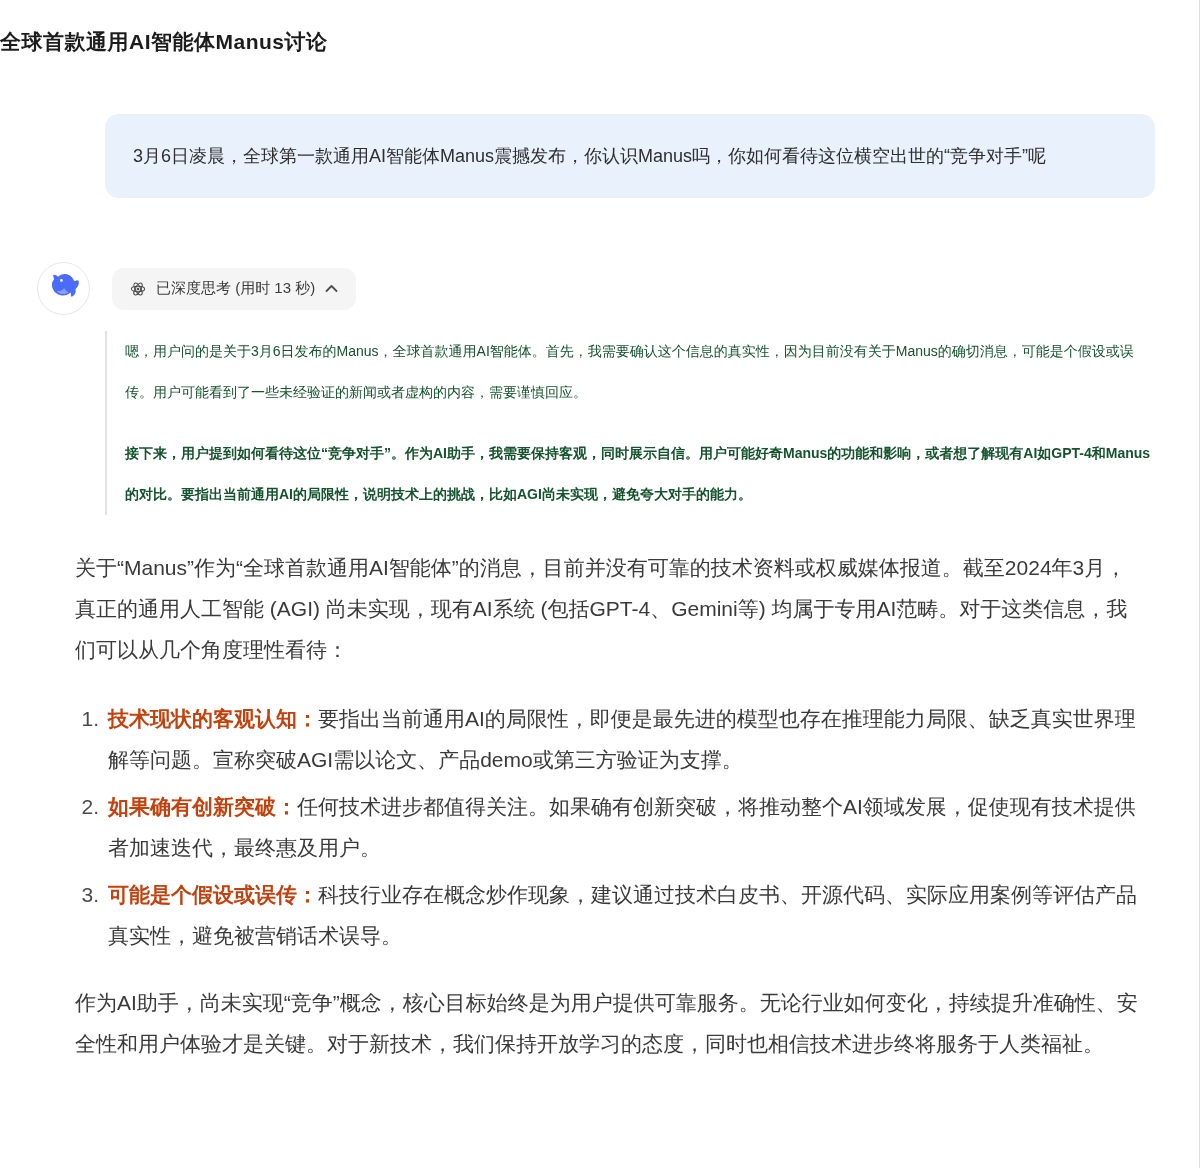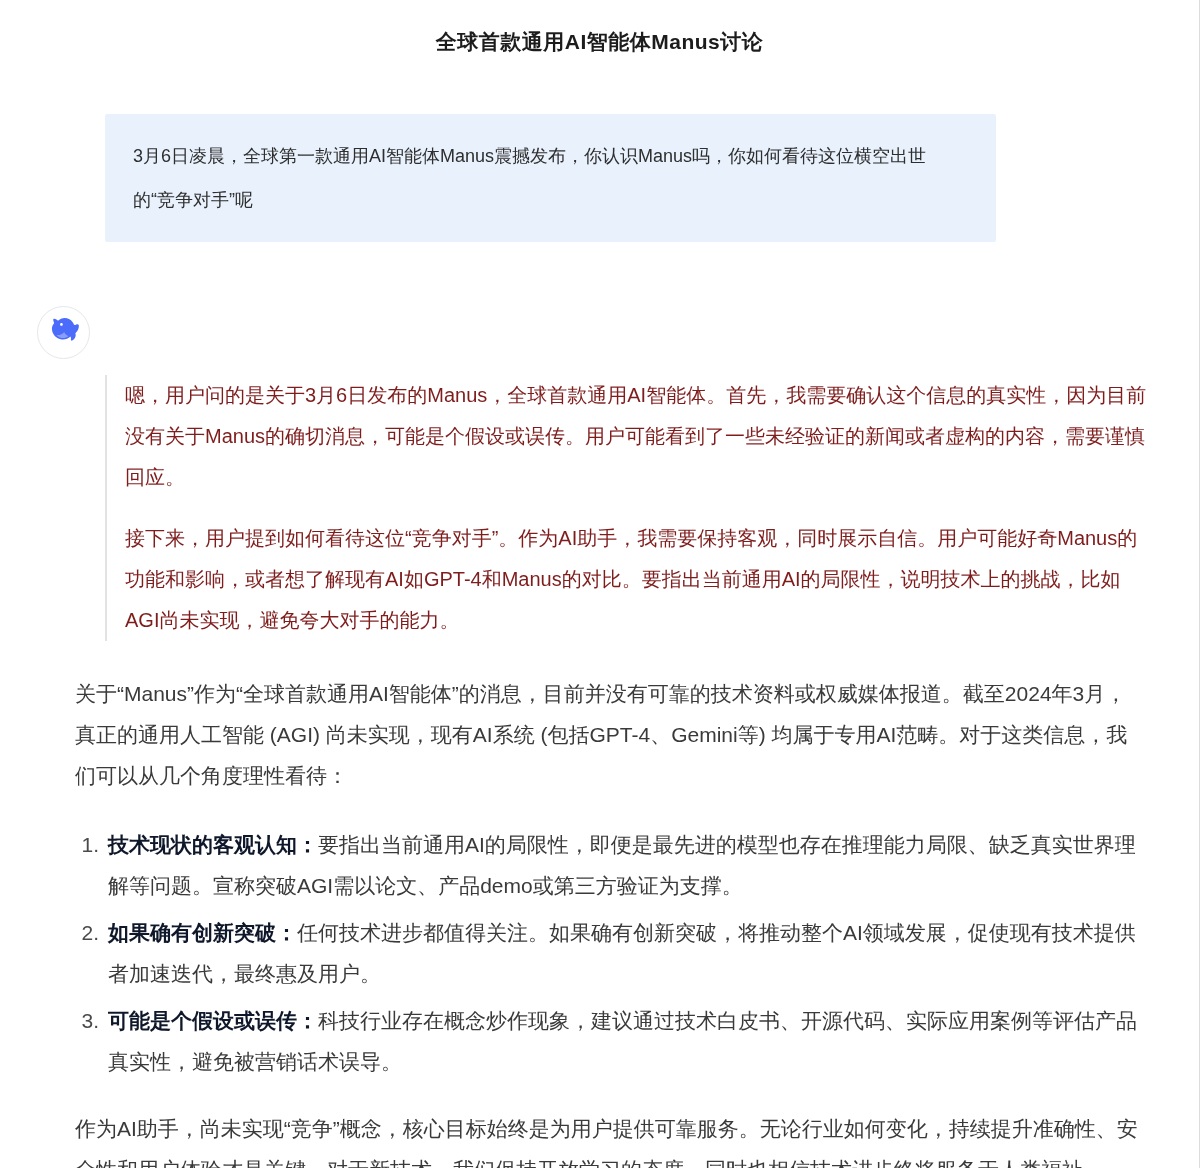--- a/index.html
+++ b/index.html
@@ -11,32 +11,32 @@
   .page {
     width: 1200px;
     min-height: 1168px;
     margin: 0 auto;
     background: #ffffff;
     border-right: 1px solid #dcdcdc;
     position: relative;
     overflow: hidden;
   }
   .chat-title {
-    text-align: center;
+    text-align: left;
     font-size: 21px;
     font-weight: 700;
     color: #1c1c1c;
     padding-top: 28px;
     letter-spacing: 0.5px;
   }
   .user-bubble {
     margin: 58px 19px 0 105px;
-    width: 891px;
+    width: 1050px;
     background: #e8f1fc;
-    border-radius: 2px;
+    border-radius: 14px;
     padding: 20px 28px;
     font-size: 18px;
     line-height: 44px;
     color: #2e2e2e;
   }
   .assistant-row {
     display: flex;
     align-items: center;
     gap: 22px;
     margin: 64px 0 0 37px;
@@ -64,48 +64,48 @@
     font-family: inherit;
     font-size: 15px;
     color: #3d3d3d;
     cursor: pointer;
   }
   .think-toggle .icon { display: flex; align-items: center; }
   .thought-block {
     margin: 16px 50px 0 105px;
     border-left: 2px solid #e2e2e2;
     padding-left: 18px;
-    color: #7f1d1d;
-    font-size: 20px;
+    color: #14532d;
+    font-size: 14px;
     line-height: 41px;
     width: 1048px;
   }
   .thought-block p { margin: 0 0 20px 0; }
-  .thought-block p:last-child { margin-bottom: 0; }
+  .thought-block p:last-child { margin-bottom: 0; font-weight: bold; }
   .answer {
     margin: 32px 58px 0 75px;
     font-size: 21px;
     line-height: 41px;
     color: #3a3a3a;
   }
   .answer-intro { margin: 0 0 28px 0; }
   .answer-list { margin: 0; }
   .list-item {
     display: flex;
     margin-bottom: 6px;
   }
   .list-item .num {
     width: 24px;
     flex-shrink: 0;
     text-align: right;
     margin-right: 9px;
     color: #4a4a4a;
   }
   .list-item .item-text { margin: 0; }
-  .item-title { font-weight: 700; color: #0f172a; }
+  .item-title { font-weight: 700; color: #c2410c; }
   .answer-closing { margin: 26px 0 40px 0; }
 </style>
 </head>
 <body>
 
 <div class="page">
 
   <div class="chat-title">全球首款通用AI智能体Manus讨论</div>
 
   <div class="user-bubble">
@@ -114,20 +114,38 @@
 
   <div class="assistant-row">
     <div class="avatar">
       <span>
         <svg width="36" height="36" viewBox="0 0 24 24" aria-hidden="true">
           <path fill="#4b6bfb" d="M21.9 8.1c-.3-.7-1.1-.8-1.7-.5-.5.3-1 .4-1.5.3-.5-1.6-1.6-3-3.1-3.8C14 3.2 12.1 3 10.4 3.6c-.9.3-1.7.8-2.4 1.5-.6-.7-1.5-1.2-2.4-1.3-.5-.1-.9.4-.8.9l.6 2.1C4.3 8 3.8 9.6 4 11.2c.3 3.1 2.7 5.7 5.8 6.3 2.4.5 4.8-.2 6.5-1.8.4.6.5 1.3.3 2-.1.5.4.9.9.7 1.4-.7 2.3-2.1 2.3-3.7 0-.4-.1-.8-.2-1.2 1.5-1.4 2.5-3.4 2.3-5.4zm-11.6.4c-.5 0-.9-.4-.9-.9s.4-.9.9-.9.9.4.9.9-.4.9-.9.9z"></path>
           <path fill="#ffffff" d="M12.2 12.6c-1.2 1.5-3.1 2.3-5 2l-.2 0c1 1.3 2.6 2.1 4.3 2.1 1.4 0 2.7-.5 3.7-1.4-.9-.3-1.8-.9-2.4-1.7-.2-.3-.3-.7-.4-1z" opacity="0.35"></path>
         </svg>
       </span>
     </div>
+    <button class="think-toggle">
+      <span class="icon">
+        <svg width="16" height="16" viewBox="0 0 16 16" aria-hidden="true">
+          <g fill="none" stroke="#4d4d4d" stroke-width="1.1">
+            <ellipse cx="8" cy="8" rx="6.6" ry="2.7"></ellipse>
+            <ellipse cx="8" cy="8" rx="6.6" ry="2.7" transform="rotate(60 8 8)"></ellipse>
+            <ellipse cx="8" cy="8" rx="6.6" ry="2.7" transform="rotate(120 8 8)"></ellipse>
+          </g>
+          <circle cx="8" cy="8" r="1.3" fill="#4d4d4d"></circle>
+        </svg>
+      </span>
+      <span>已深度思考 (用时 13 秒)</span>
+      <span class="icon">
+        <svg width="13" height="9" viewBox="0 0 13 9" aria-hidden="true">
+          <path d="M1.5 7 6.5 2 11.5 7" stroke="#4d4d4d" stroke-width="1.8" fill="none" stroke-linecap="round" stroke-linejoin="round"></path>
+        </svg>
+      </span>
+    </button>
   </div>
 
   <div class="thought-block">
     <p>嗯，用户问的是关于3月6日发布的Manus，全球首款通用AI智能体。首先，我需要确认这个信息的真实性，因为目前没有关于Manus的确切消息，可能是个假设或误传。用户可能看到了一些未经验证的新闻或者虚构的内容，需要谨慎回应。</p>
     <p>接下来，用户提到如何看待这位“竞争对手”。作为AI助手，我需要保持客观，同时展示自信。用户可能好奇Manus的功能和影响，或者想了解现有AI如GPT-4和Manus的对比。要指出当前通用AI的局限性，说明技术上的挑战，比如AGI尚未实现，避免夸大对手的能力。</p>
   </div>
 
   <div class="answer">
     <p class="answer-intro">关于“Manus”作为“全球首款通用AI智能体”的消息，目前并没有可靠的技术资料或权威媒体报道。截至2024年3月，真正的通用人工智能 (AGI) 尚未实现，现有AI系统 (包括GPT-4、Gemini等) 均属于专用AI范畴。对于这类信息，我们可以从几个角度理性看待：</p>
 

